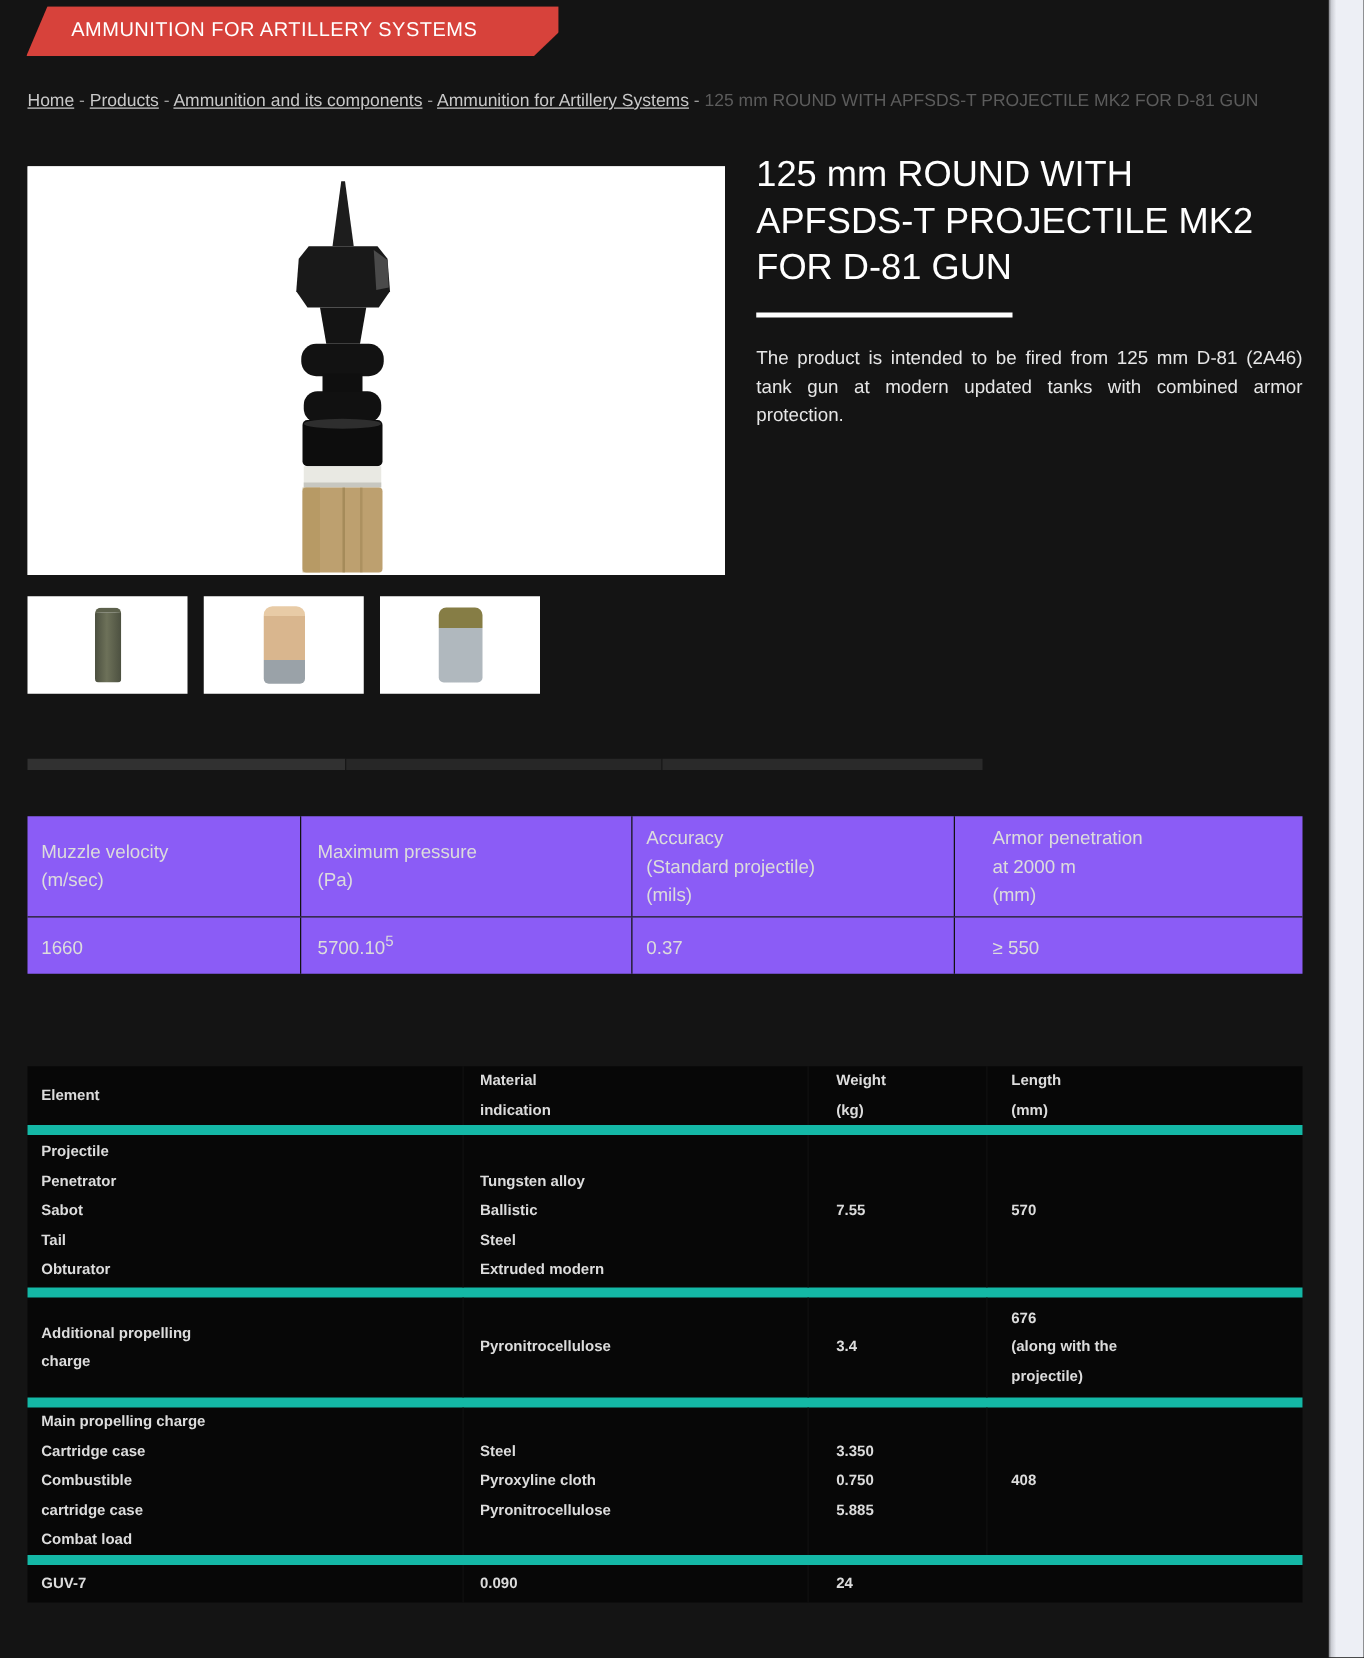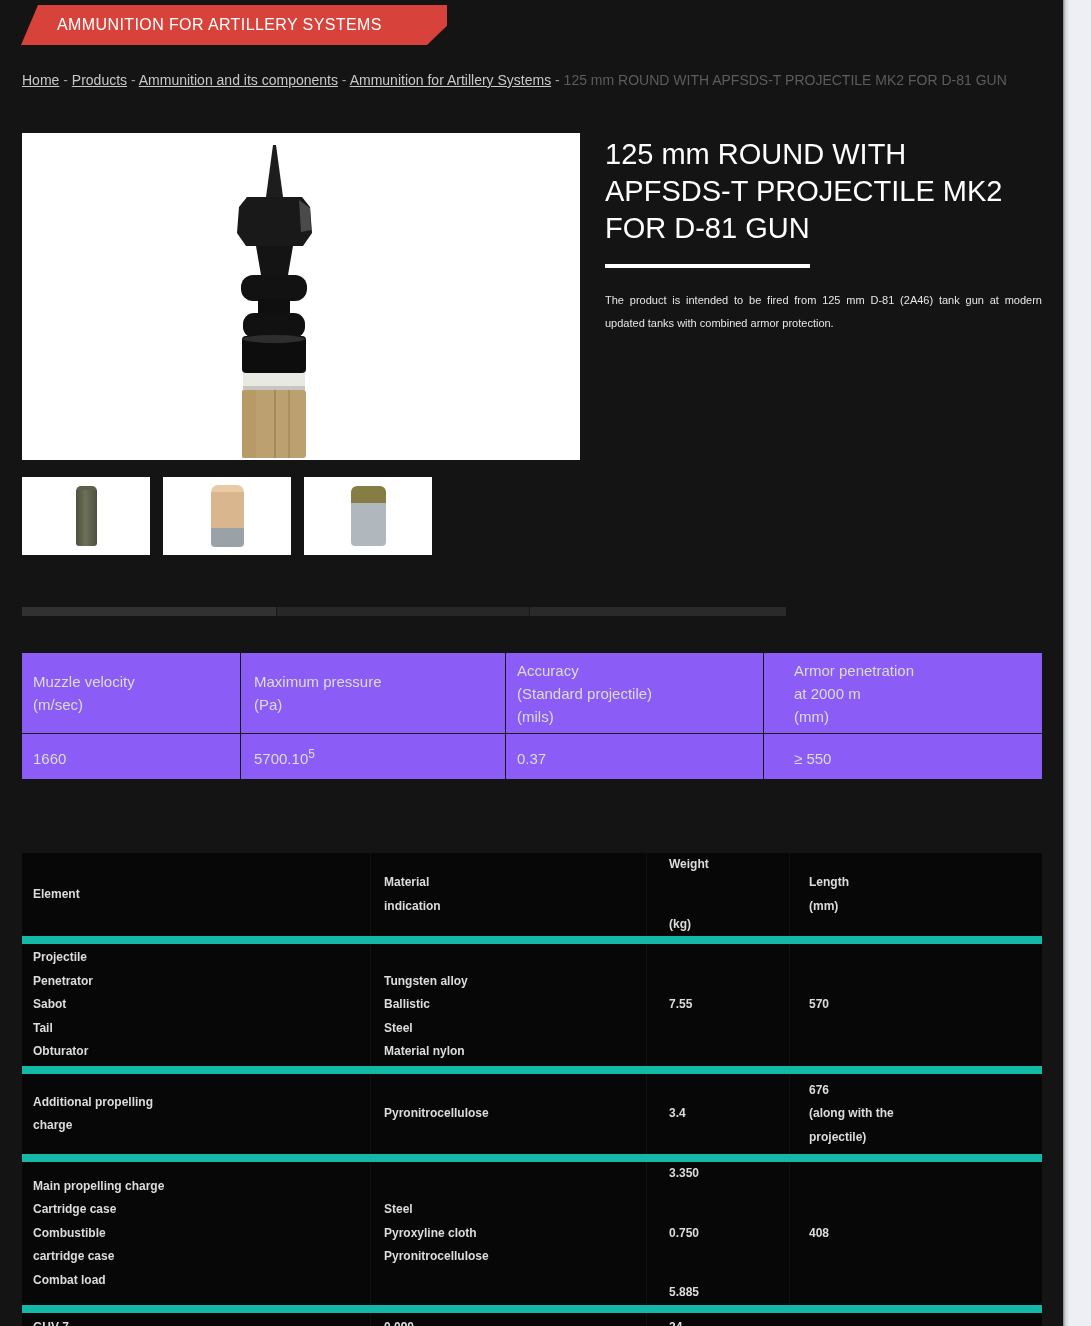--- a/index.html
+++ b/index.html
@@ -34,24 +34,24 @@
     display:flex; align-items:center; justify-content:center; cursor:pointer; }
   .t1-shape { width:21px; height:60px; border-radius:5px 5px 3px 3px;
     background:linear-gradient(90deg,#4c5040,#6d7159 45%,#4c5040);
     border-top:4px solid #5d614c; }
   .t2-shape { width:33px; height:62px; border-radius:7px 7px 4px 4px;
     background:linear-gradient(180deg,#e8cba6 0 12%,#d9b68e 12% 70%,#9aa2a8 70% 100%); }
   .t3-shape { width:35px; height:60px; border-radius:6px 6px 4px 4px;
     background:linear-gradient(180deg,#867d45 0 28%,#b0b8be 28% 100%); }
 
   
-  .info { position:absolute; left:605px; top:136px; width:437px; color:#fff; }
+  .info { position:absolute; left:605px; top:122px; width:437px; color:#fff; }
   .title { font-size:29px; line-height:37px; font-weight:400; color:#ffffff; }
   .title-rule { width:205px; height:4px; background:#ffffff; margin-top:17px; }
-  .descr { margin-top:21px; font-size:11px; line-height:23px; color:#e6e6e6; text-align:justify; }
+  .descr { margin-top:21px; font-size:15px; line-height:23px; color:#e6e6e6; text-align:justify; }
 
   
   .tabs { position:absolute; left:22px; top:598px; width:1020px; }
   .tab-labels { position:relative; height:21px; }
   .tab { position:absolute; top:0; font-size:17px; color:#f2f2f2; letter-spacing:-.2px; cursor:pointer; white-space:nowrap; }
   .tab.t0 { left:3px; } .tab.t1 { left:255px; } .tab.t2 { left:509px; }
   .tabbar { margin-top:9px; width:764px; height:9px; display:flex; }
   .seg { height:9px; }
   .seg0 { width:254px; background:#313131; }
   .seg1 { width:253px; background:#272727; border-left:1px solid #171717; }
@@ -73,21 +73,21 @@
   
   .ctable { position:absolute; left:22px; top:853px; width:1020px; background:#070707; color:#dcdcdc; font-size:12px;font-weight:bold; }
   .crow { display:grid; grid-template-columns:348px 276px 143px 253px; align-items:center; }
   .crow.head { height:61px; }
   .crow.r { border-top:8px solid #14b8a6; }
   .crow.r0 { min-height:130px; } .crow.r1 { min-height:88px; }
   .crow.r2 { min-height:122px; } .crow.r3 { min-height:38px; }
   .ccell { display:flex; flex-direction:column; justify-content:center; }
   .crow .ccell:nth-child(1){ padding-left:11px; }
   .crow .ccell:nth-child(2){ padding-left:13px; border-left:1px solid #101010; }
-  .crow .ccell:nth-child(3){ padding-left:22px; border-left:1px solid #101010;gap:36px; }
+  .crow .ccell:nth-child(3){ padding-left:22px; border-left:1px solid #101010; }
   .crow .ccell:nth-child(4){ padding-left:19px; border-left:1px solid #101010; }
   .ctable .ln { line-height:23.5px; min-height:23.5px; }
   .ctable .crow, .ctable .ccell { height:100%; }
 </style>
 </head>
 <body>
 
 <div class="page">
 
   <div class="banner">
@@ -228,21 +228,21 @@
           <div class="ln">Penetrator</div>
           <div class="ln">Sabot</div>
           <div class="ln">Tail</div>
           <div class="ln">Obturator</div>
         </div>
       <div class="ccell">
           <div class="ln"></div>
           <div class="ln">Tungsten alloy</div>
           <div class="ln">Ballistic</div>
           <div class="ln">Steel</div>
-          <div class="ln">Material nylon</div>
+          <div class="ln">Extruded modern</div>
         </div>
       <div class="ccell">
           <div class="ln">7.55</div>
         </div>
       <div class="ccell">
           <div class="ln">570</div>
         </div>
     </div>
     <div class="crow r r1">
       <div class="ccell">

